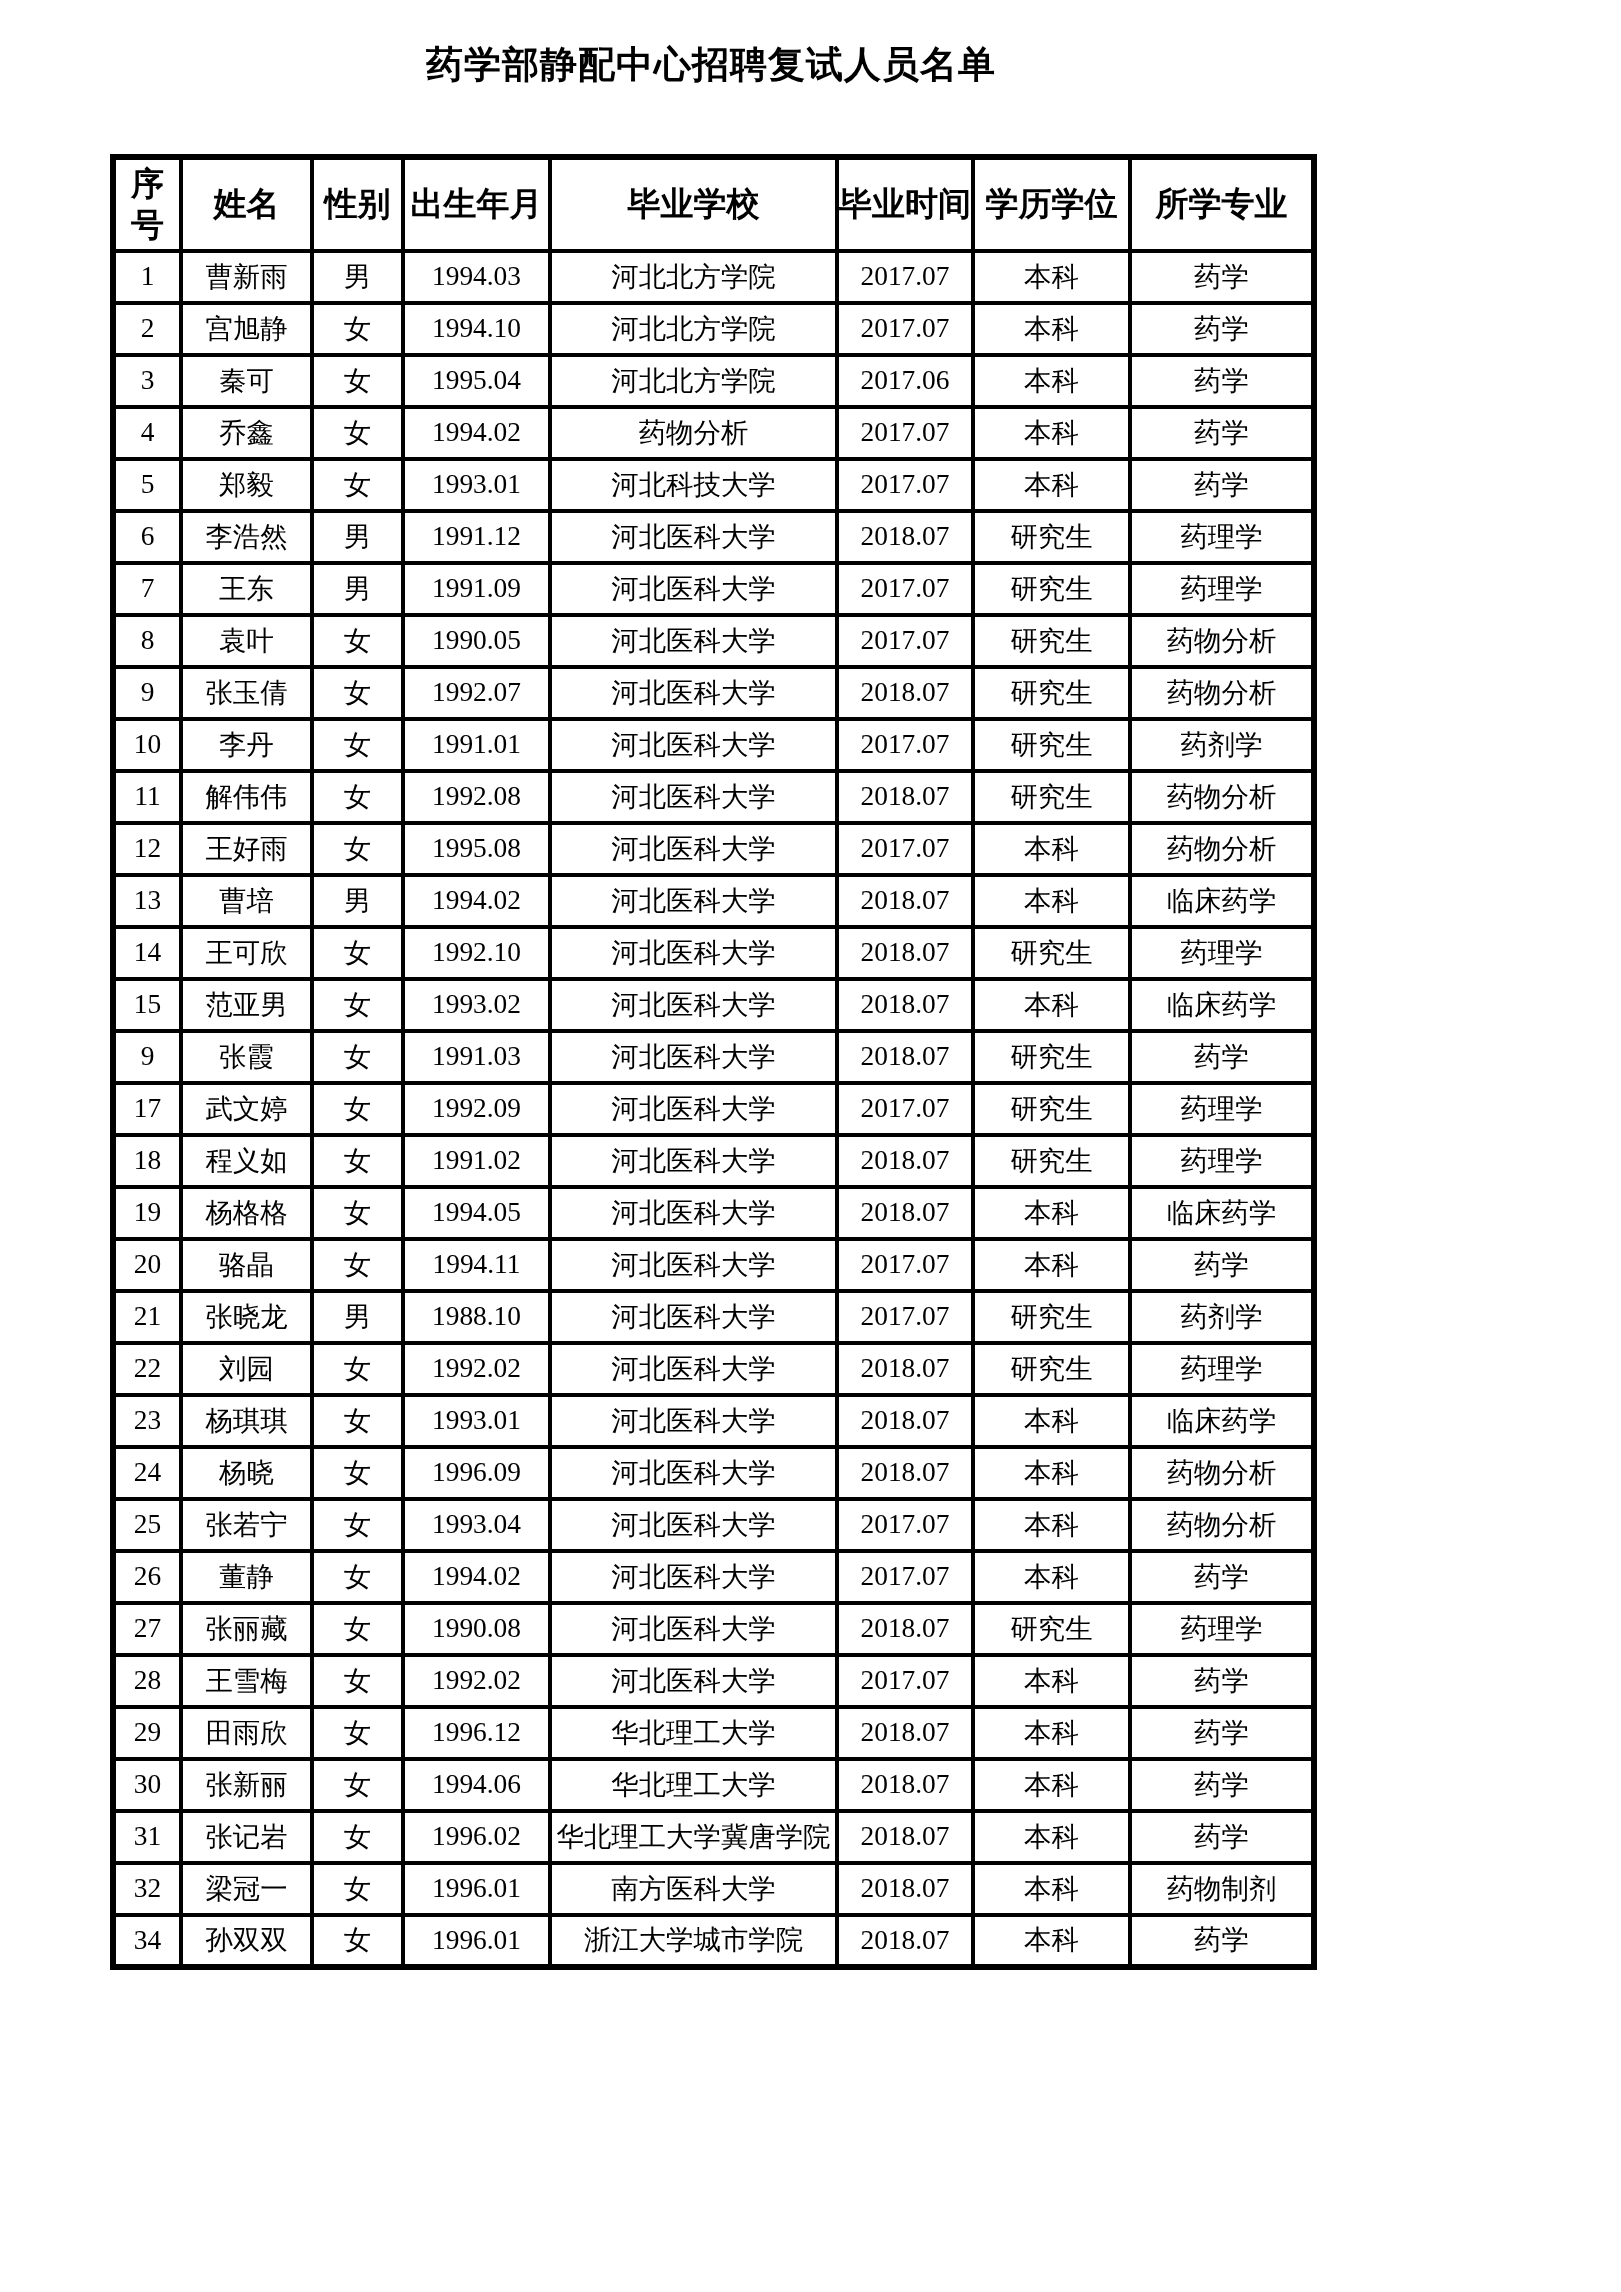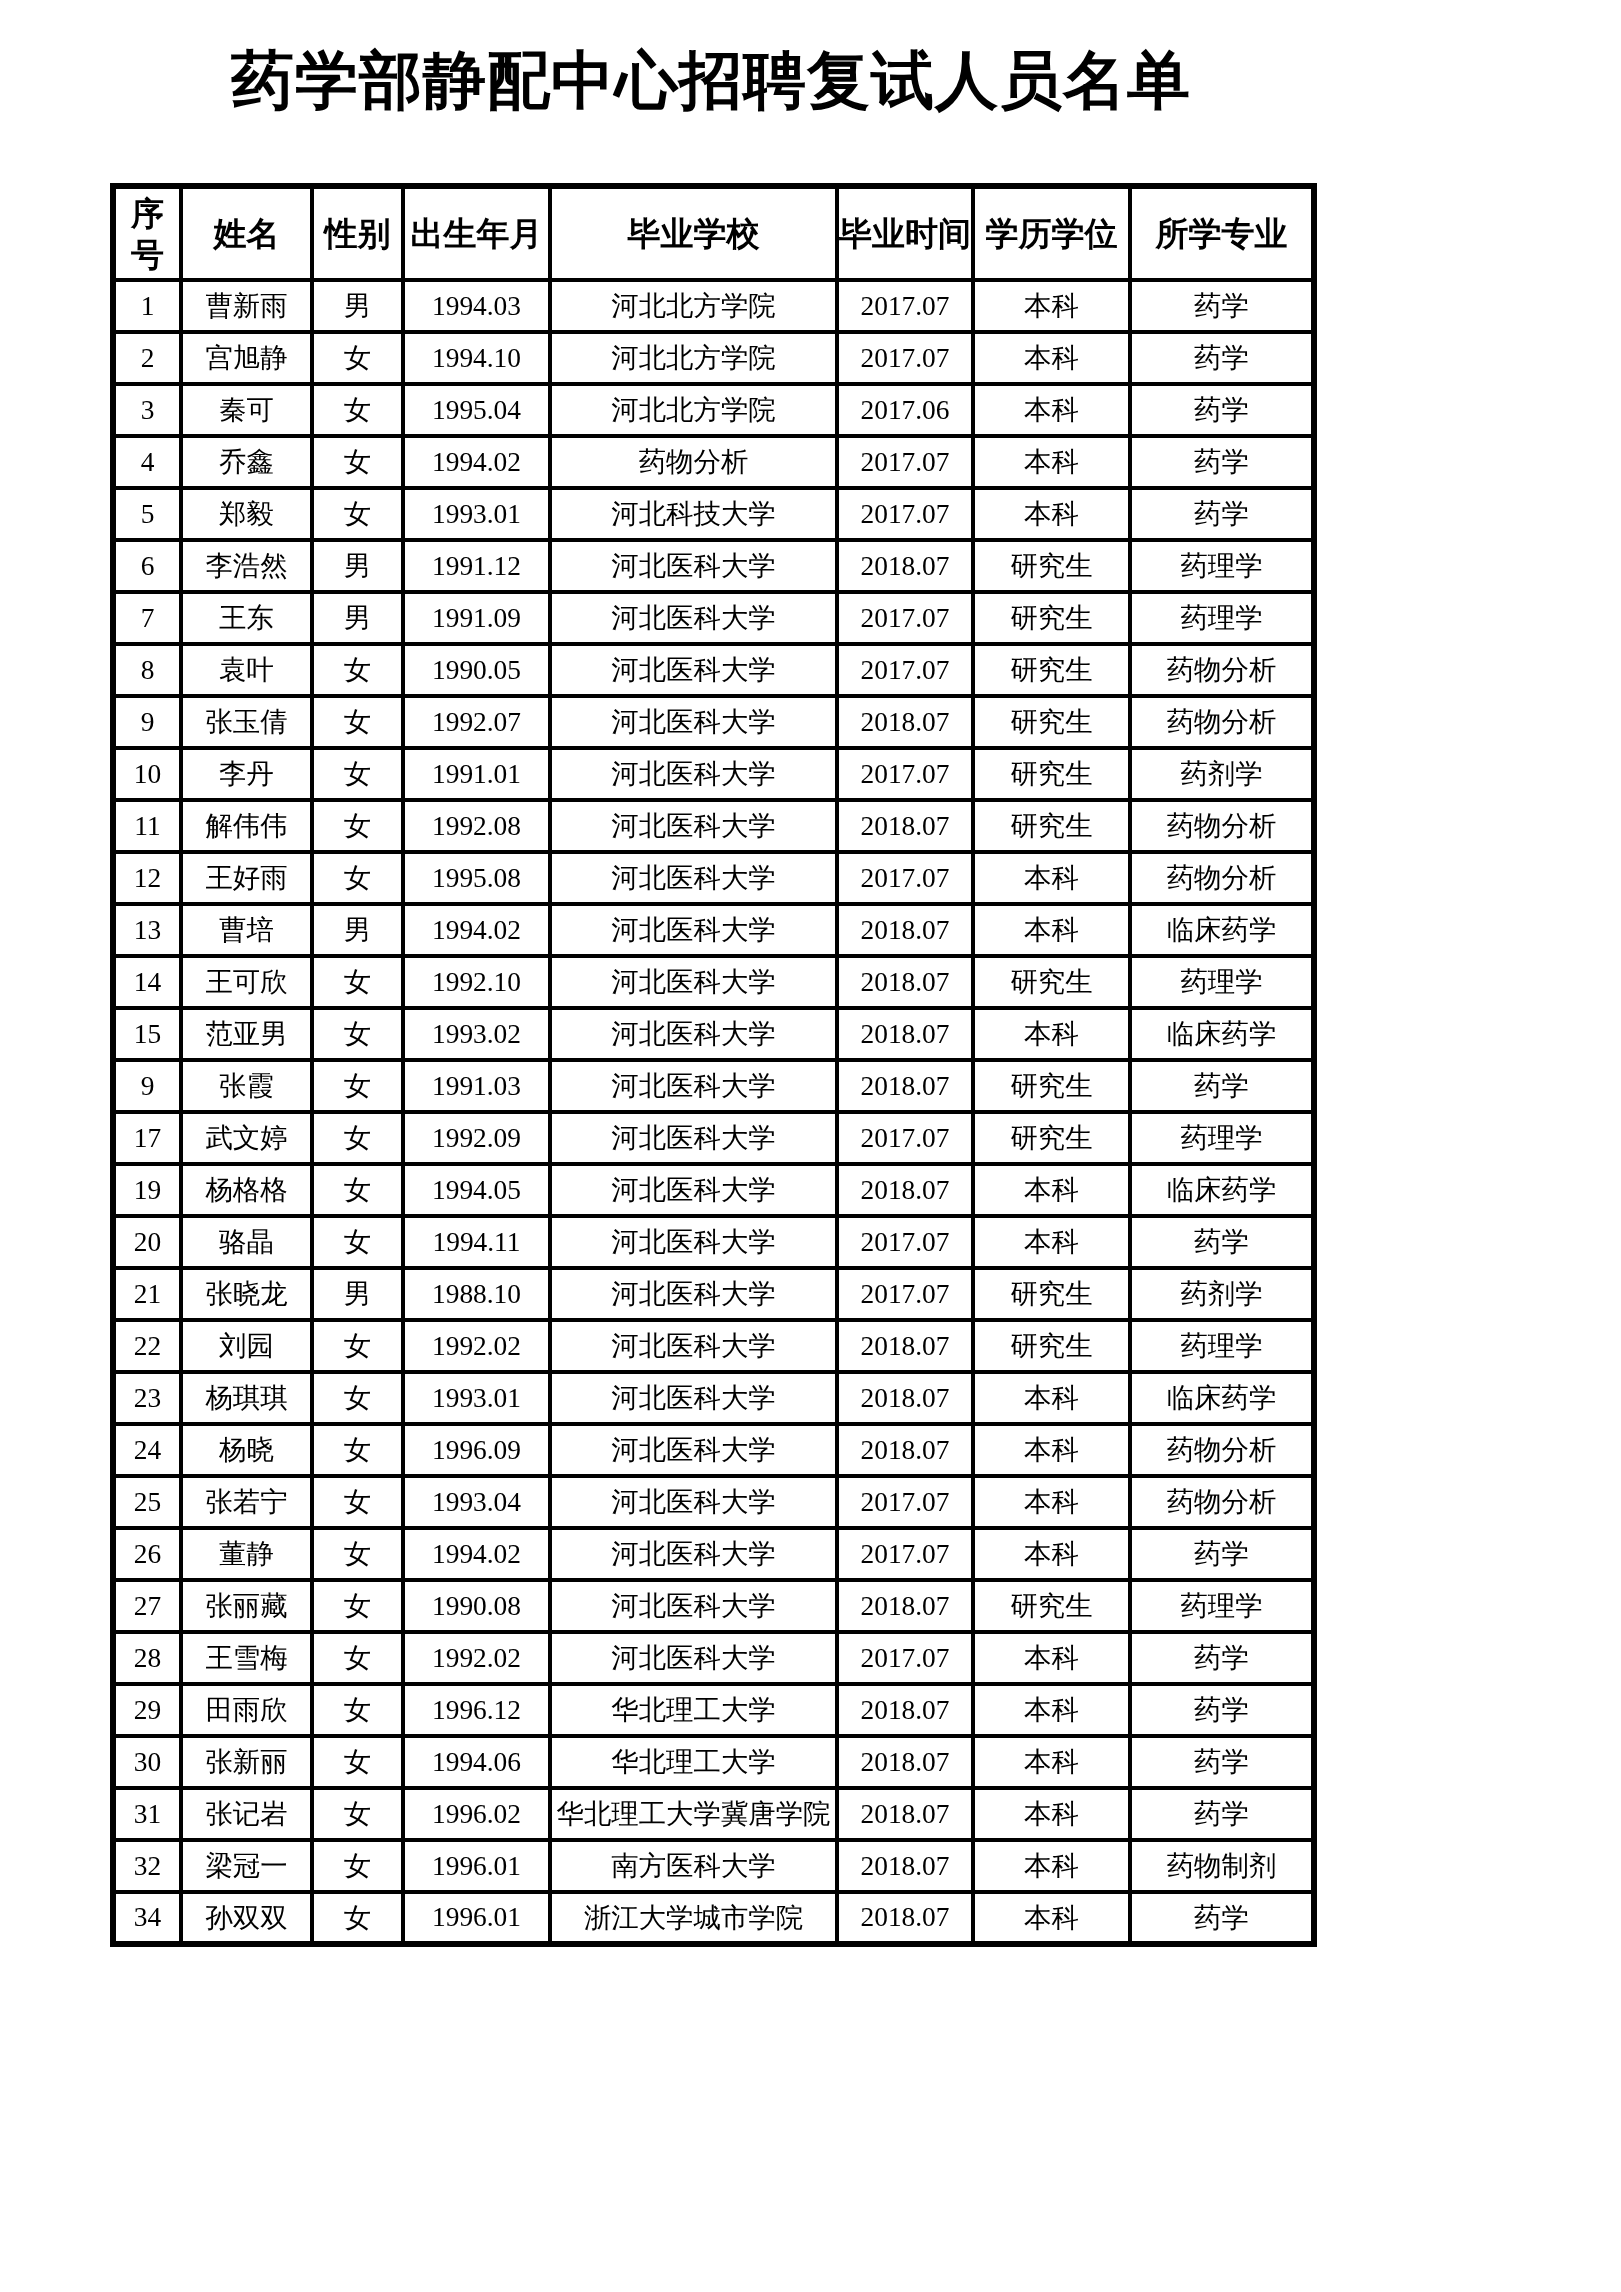--- a/index.html
+++ b/index.html
@@ -18,21 +18,21 @@
     position: absolute;
     left: 110px;
     top: 0;
     width: 1202px;
   }
   .doc-title {
     margin: 44px 0 0 0;
     text-align: center;
     font-family: "Liberation Sans", sans-serif;
     font-weight: bold;
-    font-size: 63px;
+    font-size: 37px;
     line-height: 1.15;
     letter-spacing: 1px;
     color: #000;
   }
   table.roster {
     margin-top: 67px;
     width: 1202px;
     border-collapse: collapse;
     table-layout: fixed;
     border: 6.9px solid #000;
@@ -257,20 +257,30 @@
           <td>17</td>
           <td>武文婷</td>
           <td>女</td>
           <td>1992.09</td>
           <td>河北医科大学</td>
           <td>2017.07</td>
           <td>研究生</td>
           <td>药理学</td>
         </tr>
         <tr>
+          <td>18</td>
+          <td>程义如</td>
+          <td>女</td>
+          <td>1991.02</td>
+          <td>河北医科大学</td>
+          <td>2018.07</td>
+          <td>研究生</td>
+          <td>药理学</td>
+        </tr>
+        <tr>
           <td>19</td>
           <td>杨格格</td>
           <td>女</td>
           <td>1994.05</td>
           <td>河北医科大学</td>
           <td>2018.07</td>
           <td>本科</td>
           <td>临床药学</td>
         </tr>
         <tr>

